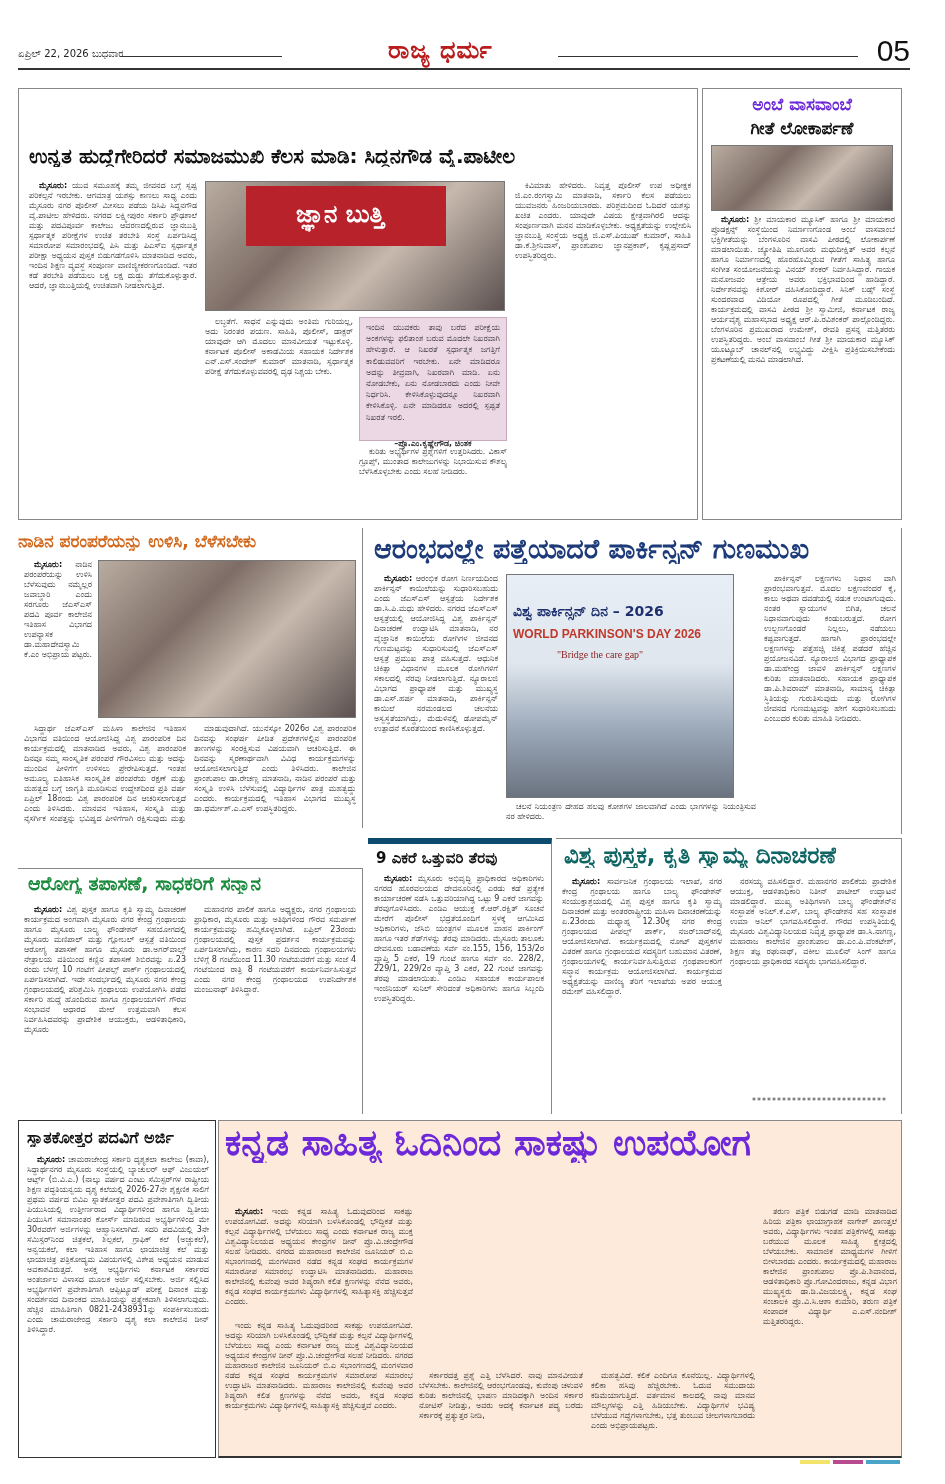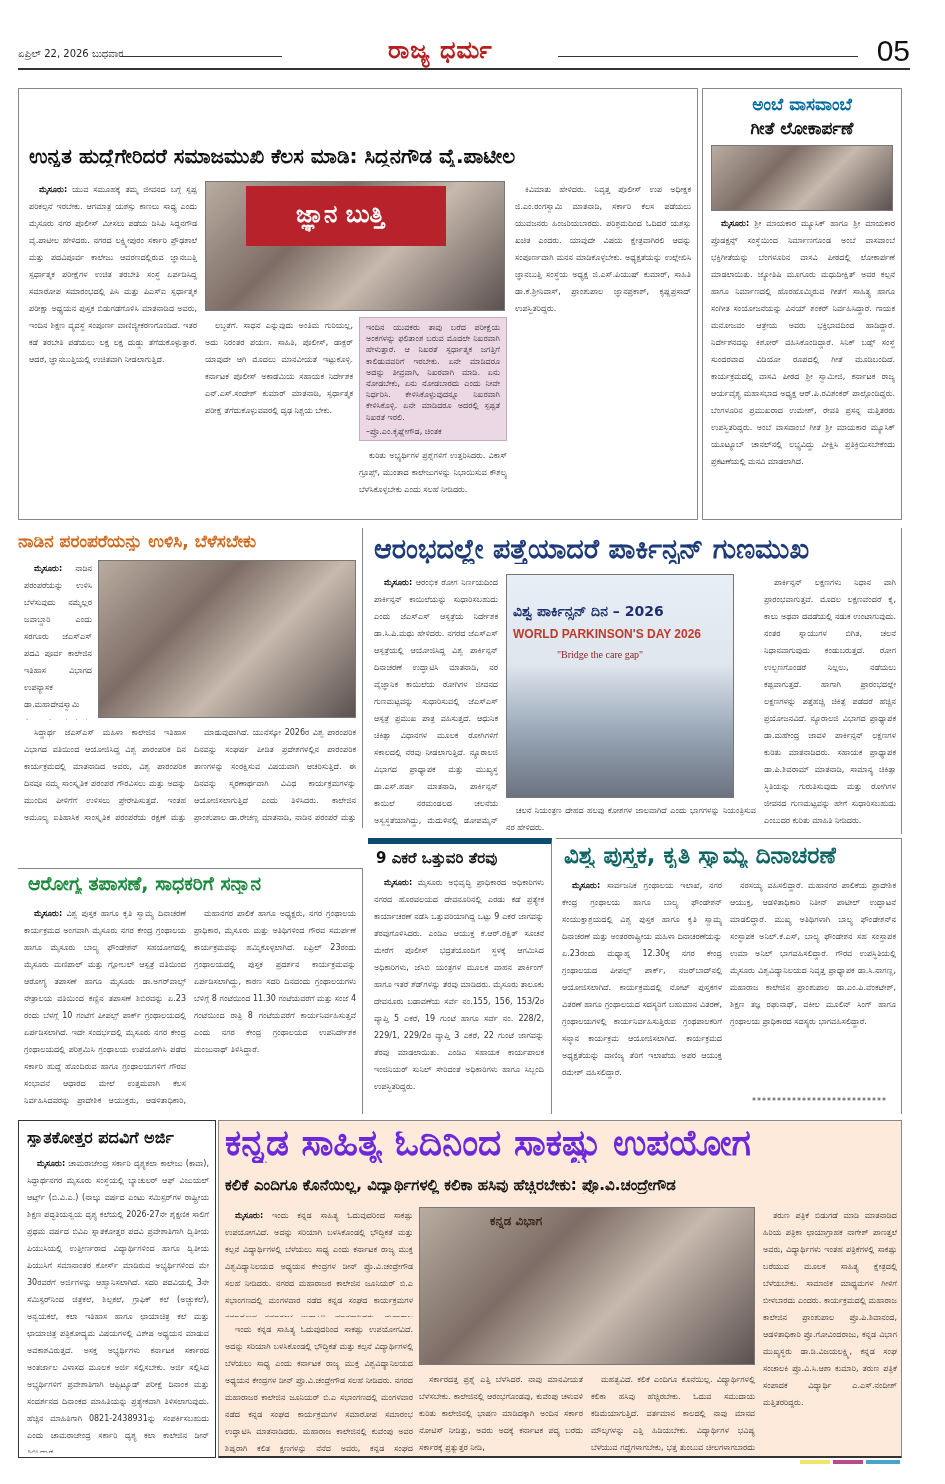--- a/index.html
+++ b/index.html
@@ -5,26 +5,26 @@
 *{box-sizing:border-box;margin:0;padding:0}
 body{width:945px;height:1484px;background:#fff;font-family:"DejaVu Sans",sans-serif;color:#222;position:relative;overflow:hidden}
 .abs{position:absolute}
 .masthead{left:18px;top:36px;width:892px;height:34px;border-bottom:2px solid #333}
 .mh-date{left:0;top:12px;font-size:10px;color:#222}
 .mh-rule{top:20px;height:1px;background:#333}
 .mh-logo{left:370px;top:0px;font-size:24px;font-weight:bold;color:#b91c1c;letter-spacing:1px}
 .mh-page{right:0;top:-2px;font-size:30px;font-family:"Liberation Sans",sans-serif;color:#111}
 .box{border:1px solid #888;background:#fff}
 .head{font-weight:bold;line-height:1.1;white-space:nowrap;overflow:hidden}
-.body{font-size:8px;line-height:17px;color:#333;text-align:justify;overflow:hidden}
+.body{font-size:8px;line-height:10px;color:#333;text-align:justify;overflow:hidden}
 .body p{text-indent:10px;margin-bottom:1px}
 .body b{color:#111}
 .photo{background:linear-gradient(135deg,#b9aca0 0%,#7d6d66 35%,#c7b9ad 60%,#5c5150 100%);border:1px solid #777;overflow:hidden}
 .quote{background:#ecd7e4;border:1px solid #c9a9bc;font-size:8px;line-height:11.2px;color:#333;padding:4px 6px;text-align:justify}
-.quote .attr{text-align:left;font-weight:normal;margin-top:6px}
+.quote .attr{text-align:center;font-weight:bold;margin-top:18px}
 .cmyk{top:1460px;height:4px}
 </style>
 </head>
 <body>
 
 <div class="abs masthead">
   <span class="abs mh-date">ಏಪ್ರಿಲ್ 22, 2026 ಬುಧವಾರ</span>
   <div class="abs mh-rule" style="left:104px;width:160px"></div>
   <span class="abs mh-logo">ರಾಜ್ಯ ಧರ್ಮ</span>
   <div class="abs mh-rule" style="left:540px;width:300px"></div>
@@ -49,21 +49,21 @@
   </div>
   <div class="abs body" style="left:340px;top:358px;width:148px;height:66px">
       <p>ಕುರಿತು ಅಭ್ಯರ್ಥಿಗಳ ಪ್ರಶ್ನೆಗಳಿಗೆ ಉತ್ತರಿಸಿದರು. ವಿಕಾಸ್ ಗ್ರೂಪ್ಸ್, ಮುಂತಾದ ಕಾಲೇಜುಗಳನ್ನು ನಿಭಾಯಿಸುವ ಕೌಶಲ್ಯ ಬೆಳೆಸಿಕೊಳ್ಳಬೇಕು ಎಂದು ಸಲಹೆ ನೀಡಿದರು.</p>
     </div>
   <div class="abs body" style="left:496px;top:92px;width:176px;height:332px">
       <p>ಕಿವಿಮಾತು ಹೇಳಿದರು. ನಿವೃತ್ತ ಪೊಲೀಸ್ ಉಪ ಅಧೀಕ್ಷಕ ಜಿ.ಎಂ.ರಂಗಸ್ವಾಮಿ ಮಾತನಾಡಿ, ಸರ್ಕಾರಿ ಕೆಲಸ ಪಡೆಯಲು ಯುವಜನರು ಹಿಂಜರಿಯಬಾರದು. ಪರಿಶ್ರಮದಿಂದ ಓದಿದರೆ ಯಶಸ್ಸು ಖಚಿತ ಎಂದರು. ಯಾವುದೇ ವಿಷಯ ಕ್ಷೇತ್ರವಾಗಿರಲಿ ಆದನ್ನು ಸಂಪೂರ್ಣವಾಗಿ ಮನನ ಮಾಡಿಕೊಳ್ಳಬೇಕು. ಅಧ್ಯಕ್ಷತೆಯನ್ನು ಉಲ್ಲೇಖಿಸಿ ಜ್ಞಾನಬುತ್ತಿ ಸಂಸ್ಥೆಯ ಅಧ್ಯಕ್ಷ ಜಿ.ಎಸ್.ಪಿಯುಷ್ ಕುಮಾರ್, ಸಾಹಿತಿ ಡಾ.ಕೆ.ಶ್ರೀನಿವಾಸ್, ಪ್ರಾಂಶುಪಾಲ ಜ್ಞಾನಪ್ರಕಾಶ್, ಕೃಷ್ಣಪ್ರಸಾದ್ ಉಪಸ್ಥಿತರಿದ್ದರು.</p>
     </div>
 </div>
 
 <div class="abs box" style="left:702px;top:88px;width:200px;height:432px">
-  <div class="abs head" style="left:0;right:0;top:6px;text-align:center;font-size:17px;color:#0369a1">ಅಂಬೆ ವಾಸವಾಂಬೆ</div>
+  <div class="abs head" style="left:0;right:0;top:6px;text-align:center;font-size:17px;color:#6d28d9">ಅಂಬೆ ವಾಸವಾಂಬೆ</div>
   <div class="abs head" style="left:0;right:0;top:30px;text-align:center;font-size:17px;color:#111">ಗೀತೆ ಲೋಕಾರ್ಪಣೆ</div>
   <div class="abs photo" style="left:8px;top:56px;width:182px;height:66px"></div>
   <div class="abs body" style="left:8px;top:126px;width:184px;height:300px">
     <p><b>ಮೈಸೂರು:</b> <span>ಶ್ರೀ ಮಾಯಕಾರ ಮ್ಯೂಸಿಕ್ ಹಾಗೂ ಶ್ರೀ ಮಾಯಕಾರ ಪ್ರೊಡಕ್ಷನ್ಸ್ ಸಂಸ್ಥೆಯಿಂದ ನಿರ್ಮಾಣಗೊಂಡ ಅಂಬೆ ವಾಸವಾಂಬೆ ಭಕ್ತಿಗೀತೆಯನ್ನು ಬೆಂಗಳೂರಿನ ವಾಸವಿ ಪೀಠದಲ್ಲಿ ಲೋಕಾರ್ಪಣೆ ಮಾಡಲಾಯಿತು. ಜ್ಯೋತಿಷಿ ಮೂಗೂರು ಮಧುದೀಕ್ಷಿತ್ ಅವರ ಕಲ್ಪನೆ ಹಾಗೂ ನಿರ್ಮಾಣದಲ್ಲಿ ಹೊರಹೊಮ್ಮಿರುವ ಗೀತೆಗೆ ಸಾಹಿತ್ಯ ಹಾಗೂ ಸಂಗೀತ ಸಂಯೋಜನೆಯನ್ನು ವಿನಯ್ ಶಂಕರ್ ನಿರ್ವಹಿಸಿದ್ದಾರೆ. ಗಾಯಕ ಮನೋಜವಂ ಆತ್ರೇಯ ಅವರು ಭಕ್ತಿಭಾವದಿಂದ ಹಾಡಿದ್ದಾರೆ. ನಿರ್ದೇಶನವನ್ನು ಕಿಶೋರ್ ವಹಿಸಿಕೊಂಡಿದ್ದಾರೆ. ಸಿನಿಕ್ ಬಡ್ಸ್ ಸಂಸ್ಥೆ ಸುಂದರವಾದ ವಿಡಿಯೋ ರೂಪದಲ್ಲಿ ಗೀತೆ ಮೂಡಿಬಂದಿದೆ. ಕಾರ್ಯಕ್ರಮದಲ್ಲಿ ವಾಸವಿ ಪೀಠದ ಶ್ರೀ ಸ್ವಾಮೀಜಿ, ಕರ್ನಾಟಕ ರಾಜ್ಯ ಆರ್ಯವೈಶ್ಯ ಮಹಾಸಭಾದ ಅಧ್ಯಕ್ಷ ಆರ್.ಪಿ.ರವಿಶಂಕರ್ ಪಾಲ್ಗೊಂಡಿದ್ದರು. ಬೆಂಗಳೂರಿನ ಪ್ರಮುಖರಾದ ಉಮೇಶ್, ರೇವತಿ ಪ್ರಸನ್ನ ಮತ್ತಿತರರು ಉಪಸ್ಥಿತರಿದ್ದರು. ಅಂಬೆ ವಾಸವಾಂಬೆ ಗೀತೆ ಶ್ರೀ ಮಾಯಕಾರ ಮ್ಯೂಸಿಕ್ ಯೂಟ್ಯೂಬ್ ಚಾನಲ್‌ನಲ್ಲಿ ಲಭ್ಯವಿದ್ದು ವೀಕ್ಷಿಸಿ ಪ್ರತಿಕ್ರಿಯಿಸಬೇಕೆಂದು ಪ್ರಕಟಣೆಯಲ್ಲಿ ಮನವಿ ಮಾಡಲಾಗಿದೆ.</span></p>
   </div>
 </div>
 
 <div class="abs" style="left:18px;top:528px;width:345px;height:300px;border-right:1px solid #888">
   <div class="abs head" style="left:0;top:4px;font-size:17px;color:#d2691e">ನಾಡಿನ ಪರಂಪರೆಯನ್ನು ಉಳಿಸಿ, ಬೆಳೆಸಬೇಕು</div>
   <div class="abs body" style="left:6px;top:32px;width:68px;height:160px">
@@ -126,26 +126,22 @@
 
 <div class="abs box" style="left:18px;top:1120px;width:198px;height:338px;border-color:#333">
   <div class="abs head" style="left:8px;top:8px;font-size:16px;color:#111">ಸ್ನಾತಕೋತ್ತರ ಪದವಿಗೆ ಅರ್ಜಿ</div>
   <div class="abs body" style="left:8px;top:34px;width:182px;height:298px">
     <p><b>ಮೈಸೂರು:</b> <span>ಚಾಮರಾಜೇಂದ್ರ ಸರ್ಕಾರಿ ದೃಶ್ಯಕಲಾ ಕಾಲೇಜು (ಕಾವಾ), ಸಿದ್ಧಾರ್ಥನಗರ ಮೈಸೂರು ಸಂಸ್ಥೆಯಲ್ಲಿ ಬ್ಯಾಚುಲರ್ ಆಫ್ ವಿಜುಯಲ್ ಆರ್ಟ್ಸ್ (ಬಿ.ವಿ.ಎ.) (ನಾಲ್ಕು ವರ್ಷದ ಎಂಟು ಸೆಮಿಸ್ಟರ್‌ಗಳ ರಾಷ್ಟ್ರೀಯ ಶಿಕ್ಷಣ ಪದ್ಧತಿಯನ್ವಯ ದೃಶ್ಯ ಕಲೆಯಲ್ಲಿ 2026-27ನೇ ಶೈಕ್ಷಣಿಕ ಸಾಲಿಗೆ ಪ್ರಥಮ ವರ್ಷದ ಬಿವಿಎ ಸ್ನಾತಕೋತ್ತರ ಪದವಿ ಪ್ರವೇಶಾತಿಗಾಗಿ ದ್ವಿತೀಯ ಪಿಯುಸಿಯಲ್ಲಿ ಉತ್ತೀರ್ಣರಾದ ವಿದ್ಯಾರ್ಥಿಗಳಿಂದ ಹಾಗೂ ದ್ವಿತೀಯ ಪಿಯುಸಿಗೆ ಸಮಾನಾಂತರ ಕೋರ್ಸ್ ಮಾಡಿರುವ ಅಭ್ಯರ್ಥಿಗಳಿಂದ ಮೇ 30ರವರೆಗೆ ಅರ್ಜಿಗಳನ್ನು ಆಹ್ವಾನಿಸಲಾಗಿದೆ. ಸದರಿ ಪದವಿಯಲ್ಲಿ 3ನೇ ಸೆಮಿಸ್ಟರ್‌ನಿಂದ ಚಿತ್ರಕಲೆ, ಶಿಲ್ಪಕಲೆ, ಗ್ರಾಫಿಕ್ ಕಲೆ (ಅಚ್ಚುಕಲೆ), ಅನ್ವಯಕಲೆ, ಕಲಾ ಇತಿಹಾಸ ಹಾಗೂ ಛಾಯಾಚಿತ್ರ ಕಲೆ ಮತ್ತು ಛಾಯಾಚಿತ್ರ ಪತ್ರಿಕೋದ್ಯಮ ವಿಷಯಗಳಲ್ಲಿ ವಿಶೇಷ ಅಧ್ಯಯನ ಮಾಡುವ ಅವಕಾಶವಿರುತ್ತದೆ. ಅಸಕ್ತ ಅಭ್ಯರ್ಥಿಗಳು ಕರ್ನಾಟಕ ಸರ್ಕಾರದ ಅಂತರ್ಜಾಲ ವಿಳಾಸದ ಮೂಲಕ ಅರ್ಜಿ ಸಲ್ಲಿಸಬೇಕು. ಅರ್ಜಿ ಸಲ್ಲಿಸಿದ ಅಭ್ಯರ್ಥಿಗಳಿಗೆ ಪ್ರವೇಶಾತಿಗಾಗಿ ಆಪ್ಟಿಟ್ಯೂಡ್ ಪರೀಕ್ಷೆ ದಿನಾಂಕ ಮತ್ತು ಸಂದರ್ಶನದ ದಿನಾಂಕದ ಮಾಹಿತಿಯನ್ನು ಪ್ರತ್ಯೇಕವಾಗಿ ತಿಳಿಸಲಾಗುವುದು. ಹೆಚ್ಚಿನ ಮಾಹಿತಿಗಾಗಿ 0821-2438931ನ್ನು ಸಂಪರ್ಕಿಸಬಹುದು ಎಂದು ಚಾಮರಾಜೇಂದ್ರ ಸರ್ಕಾರಿ ದೃಶ್ಯ ಕಲಾ ಕಾಲೇಜಿನ ಡೀನ್ ತಿಳಿಸಿದ್ದಾರೆ.</span></p>
   </div>
 </div>
 
 <div class="abs" style="left:218px;top:1120px;width:684px;height:338px;background:#fdeadb;border:1px solid #888;border-bottom:2px solid #333">
   <div class="abs head" style="left:6px;top:2px;font-size:36px;color:#6d28d9">ಕನ್ನಡ ಸಾಹಿತ್ಯ ಓದಿನಿಂದ ಸಾಕಷ್ಟು ಉಪಯೋಗ</div>
-  <div class="abs head" style="left:6px;top:56px;font-size:15px;color:#111">ಕಲಿಕೆ ಎಂದಿಗೂ ಕೊನೆಯಿಲ್ಲ, ವಿದ್ಯಾರ್ಥಿಗಳಲ್ಲಿ ಕಲಿಕಾ ಹಸಿವು ಹೆಚ್ಚಿರಬೇಕು: ಪ್ರೊ.ವಿ.ಚಂದ್ರೇಗೌಡ</div>
   <div class="abs body" style="left:6px;top:86px;width:188px;height:110px">
     <p><b>ಮೈಸೂರು:</b> <span>ಇಂದು ಕನ್ನಡ ಸಾಹಿತ್ಯ ಓದುವುದರಿಂದ ಸಾಕಷ್ಟು ಉಪಯೋಗವಿದೆ. ಅದನ್ನು ಸರಿಯಾಗಿ ಬಳಸಿಕೊಂಡಲ್ಲಿ ಭೌದ್ಧಿಕತೆ ಮತ್ತು ಕಲ್ಪನೆ ವಿದ್ಯಾರ್ಥಿಗಳಲ್ಲಿ ಬೆಳೆಯಲು ಸಾಧ್ಯ ಎಂದು ಕರ್ನಾಟಕ ರಾಜ್ಯ ಮುಕ್ತ ವಿಶ್ವವಿದ್ಯಾನಿಲಯದ ಅಧ್ಯಯನ ಕೇಂದ್ರಗಳ ಡೀನ್ ಪ್ರೊ.ವಿ.ಚಂದ್ರೇಗೌಡ ಸಲಹೆ ನೀಡಿದರು. ನಗರದ ಮಹಾರಾಜರ ಕಾಲೇಜಿನ ಜೂನಿಯರ್ ಬಿ.ಎ ಸಭಾಂಗಣದಲ್ಲಿ ಮಂಗಳವಾರ ನಡೆದ ಕನ್ನಡ ಸಂಘದ ಕಾರ್ಯಕ್ರಮಗಳ ಸಮಾರೋಪ ಸಮಾರಂಭ ಉದ್ಘಾಟಿಸಿ ಮಾತನಾಡಿದರು. ಮಹಾರಾಜ ಕಾಲೇಜಿನಲ್ಲಿ ಕುವೆಂಪು ಅವರ ಶಿಷ್ಯರಾಗಿ ಕಲಿತ ಕ್ಷಣಗಳನ್ನು ನೆನೆದ ಅವರು, ಕನ್ನಡ ಸಂಘದ ಕಾರ್ಯಕ್ರಮಗಳು ವಿದ್ಯಾರ್ಥಿಗಳಲ್ಲಿ ಸಾಹಿತ್ಯಾಸಕ್ತಿ ಹೆಚ್ಚಿಸುತ್ತವೆ ಎಂದರು.</span></p>
-  </div>
-  <div class="abs photo" style="left:200px;top:86px;width:336px;height:158px">
-    <div class="abs" style="left:70px;top:6px;font-size:12px;font-weight:bold;color:#3a2a1a;white-space:nowrap">ಕನ್ನಡ ವಿಭಾಗ</div>
   </div>
   <div class="abs body" style="left:6px;top:200px;width:188px;height:132px">
       <p>ಇಂದು ಕನ್ನಡ ಸಾಹಿತ್ಯ ಓದುವುದರಿಂದ ಸಾಕಷ್ಟು ಉಪಯೋಗವಿದೆ. ಅದನ್ನು ಸರಿಯಾಗಿ ಬಳಸಿಕೊಂಡಲ್ಲಿ ಭೌದ್ಧಿಕತೆ ಮತ್ತು ಕಲ್ಪನೆ ವಿದ್ಯಾರ್ಥಿಗಳಲ್ಲಿ ಬೆಳೆಯಲು ಸಾಧ್ಯ ಎಂದು ಕರ್ನಾಟಕ ರಾಜ್ಯ ಮುಕ್ತ ವಿಶ್ವವಿದ್ಯಾನಿಲಯದ ಅಧ್ಯಯನ ಕೇಂದ್ರಗಳ ಡೀನ್ ಪ್ರೊ.ವಿ.ಚಂದ್ರೇಗೌಡ ಸಲಹೆ ನೀಡಿದರು. ನಗರದ ಮಹಾರಾಜರ ಕಾಲೇಜಿನ ಜೂನಿಯರ್ ಬಿ.ಎ ಸಭಾಂಗಣದಲ್ಲಿ ಮಂಗಳವಾರ ನಡೆದ ಕನ್ನಡ ಸಂಘದ ಕಾರ್ಯಕ್ರಮಗಳ ಸಮಾರೋಪ ಸಮಾರಂಭ ಉದ್ಘಾಟಿಸಿ ಮಾತನಾಡಿದರು. ಮಹಾರಾಜ ಕಾಲೇಜಿನಲ್ಲಿ ಕುವೆಂಪು ಅವರ ಶಿಷ್ಯರಾಗಿ ಕಲಿತ ಕ್ಷಣಗಳನ್ನು ನೆನೆದ ಅವರು, ಕನ್ನಡ ಸಂಘದ ಕಾರ್ಯಕ್ರಮಗಳು ವಿದ್ಯಾರ್ಥಿಗಳಲ್ಲಿ ಸಾಹಿತ್ಯಾಸಕ್ತಿ ಹೆಚ್ಚಿಸುತ್ತವೆ ಎಂದರು.</p>
     </div>
   <div class="abs body" style="left:200px;top:250px;width:164px;height:82px">
       <p>ಸರ್ಕಾರದತ್ತ ಪ್ರಶ್ನೆ ಎತ್ತಿ ಬೆಳೆಸಿದರೆ. ನಾವು ಮಾನವೀಯತೆ ಬೆಳೆಸಬೇಕು. ಕಾಲೇಜಿನಲ್ಲಿ ಆರಂಭಗೊಂಡವು, ಕುವೆಂಪು ಚಳುವಳಿ ಕುರಿತು ಕಾಲೇಜಿನಲ್ಲಿ ಭಾಷಣ ಮಾಡಿದಕ್ಕಾಗಿ ಅಂದಿನ ಸರ್ಕಾರ ನೋಟಿಸ್ ನೀಡಿತ್ತು, ಅವರು ಅದಕ್ಕೆ ಕರ್ನಾಟಕ ಪದ್ಯ ಬರೆದು ಸರ್ಕಾರಕ್ಕೆ ಪ್ರತ್ಯುತ್ತರ ನೀಡಿ,</p>
     </div>
   <div class="abs body" style="left:372px;top:250px;width:164px;height:82px">
       <p>ಮಹತ್ವವಿದೆ. ಕಲಿಕೆ ಎಂದಿಗೂ ಕೊನೆಯಿಲ್ಲ. ವಿದ್ಯಾರ್ಥಿಗಳಲ್ಲಿ ಕಲಿಕಾ ಹಸಿವು ಹೆಚ್ಚಿರಬೇಕು. ಓದುವ ಸಮುದಾಯ ಕಡಿಮೆಯಾಗುತ್ತಿದೆ. ವರ್ತಮಾನ ಕಾಲದಲ್ಲಿ ನಾವು ಮಾನವ ಮೌಲ್ಕಗಳನ್ನು ಎತ್ತಿ ಹಿಡಿಯಬೇಕು. ವಿದ್ಯಾರ್ಥಿಗಳ ಭವಿಷ್ಯ ಬೆಳೆಯುವ ಗದ್ದೆಗಳಾಗಬೇಕು, ಭತ್ತ ತುಂಬುವ ಚೀಲಗಳಾಗಬಾರದು ಎಂದು ಅಭಿಪ್ರಾಯಪಟ್ಟರು.</p>
     </div>

